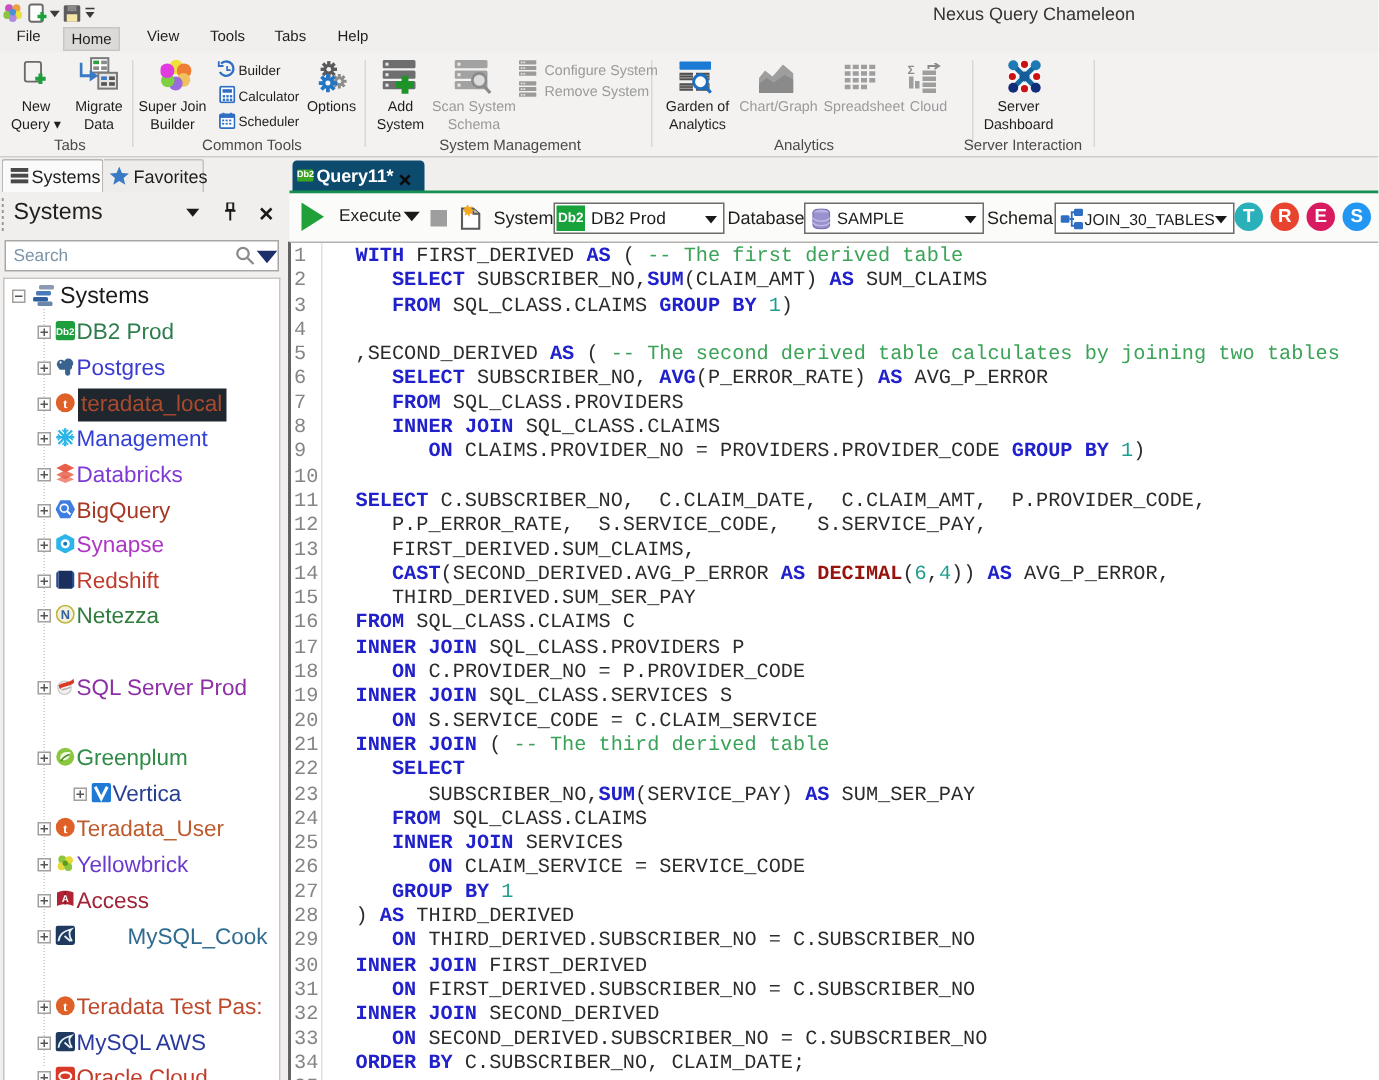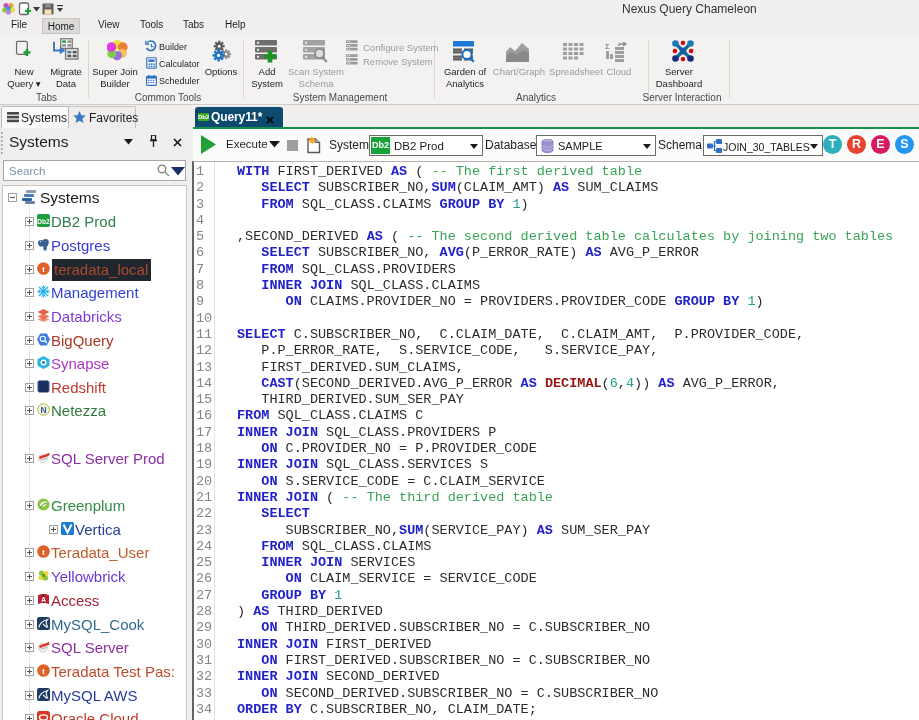--- a/index.html
+++ b/index.html
@@ -543,30 +543,21 @@
         <text x="6.5" y="8.5" font-size="6.5" font-weight="bold" fill="#fff" text-anchor="middle" font-family="Liberation Sans">A</text>
       </svg>
   <span class="lbl" style="left:48px; color:#a02438;">Access</span>
 </div>
 <div class="trow" style="top:427.5px;">
   <div class="expander plus" style="left:22px; top:6px;"></div>
 <svg class="ticon" viewBox="0 0 13 13">
         <rect width="13" height="13" rx="2" fill="#1f3a5e"></rect>
         <path d="M2 10.5 C2.5 6 5 4 10.5 2.5 C8 5 9.5 8 11 10.5 M6 7 l4 3.5" stroke="#e8f0f8" stroke-width="1.2" fill="none"></path>
       </svg>
-  <span class="lbl" style="left:48px; color:#2f6b8f;">MySQL_Cook</span>
-</div>
-<div class="trow" style="top:450.5px;">
-  <div class="expander plus" style="left:22px; top:6px;"></div>
-<svg class="ticon" viewBox="0 0 13 13">
-        <circle cx="6" cy="7.5" r="4.5" fill="#f0f0f0" stroke="#c9c9c9" stroke-width="0.8"></circle>
-        <path d="M2 6 C5 3.5 9 4.5 12 1.5 L12.5 4 C9.5 7 5 6 3 8.5 z" fill="#d93a27"></path>
-        <path d="M4 9 c2 -1 4 -0.5 6 -2" stroke="#b0b0b0" stroke-width="1" fill="none"></path>
-      </svg>
-  <span class="lbl" style="left:48px; color:#8d2fa5;">SQL Server</span>
+  <span class="lbl" style="left:48px; color:#2f6b8f;padding-left:34px;">MySQL_Cook</span>
 </div>
 <div class="trow" style="top:474.5px;">
   <div class="expander plus" style="left:22px; top:6px;"></div>
 <svg class="ticon" viewBox="0 0 13 13">
         <circle cx="6.5" cy="6.5" r="6.3" fill="#e06128"></circle>
         <text x="6.5" y="10" font-size="9" font-weight="bold" fill="#fff" text-anchor="middle" font-family="Liberation Serif">t</text>
       </svg>
   <span class="lbl" style="left:48px; color:#bd4a2c;">Teradata Test Pas:</span>
 </div>
 <div class="trow" style="top:498.5px;">

